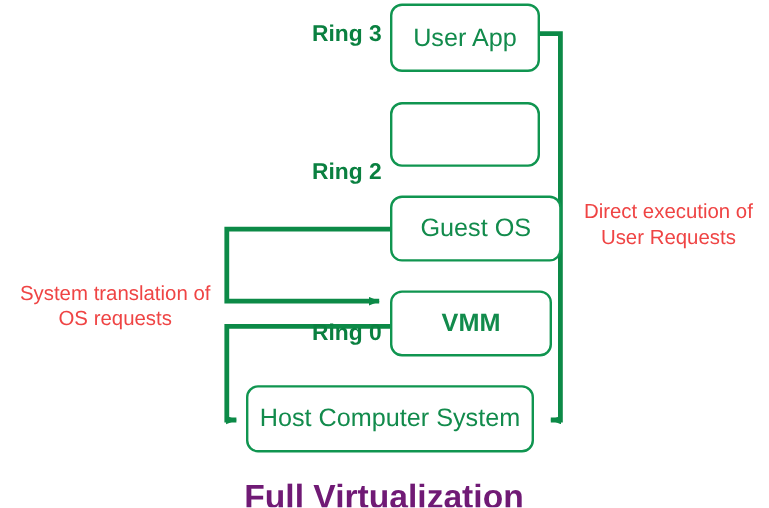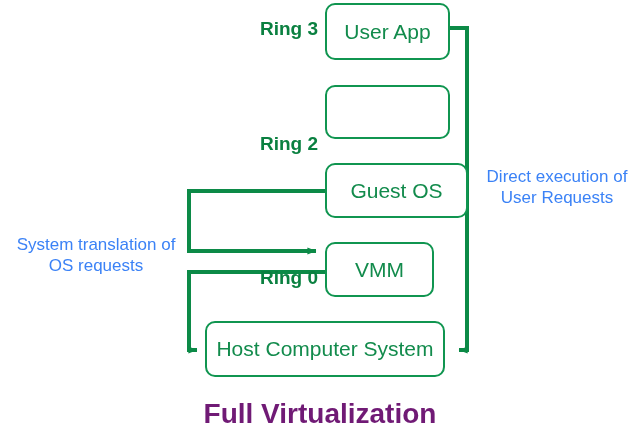--- a/index.html
+++ b/index.html
@@ -45,21 +45,21 @@
     position: absolute;
     color: #0A8040;
     font-size: 19px;
     font-weight: bold;
     font-family: "Liberation Sans", sans-serif;
     white-space: nowrap;
     text-align: right;
   }
   .edge-label {
     position: absolute;
-    color: #3b82f6;
+    color: #ef4444;
     font-size: 17px;
     line-height: 21px;
     font-family: "Liberation Sans", sans-serif;
     text-align: center;
     white-space: pre-line;
   }
   .diagram-title {
     position: absolute;
     color: #701a75;
     font-size: 28px;
@@ -95,21 +95,21 @@
   <div class="ring-label" style="left:240px; top:18px; width:78px;">Ring 3</div>
   <div class="ring-label" style="left:240px; top:101px; width:78px;margin-top:32px;">Ring 2</div>
   <div class="ring-label" style="left:240px; top:267px; width:78px;">Ring 0</div>
 
   <div class="node-box" style="left:325px; top:3px; width:125px; height:57px;">User App</div>
 
   <div class="node-box" style="left:325px; top:85px; width:125px; height:54px;"></div>
 
   <div class="node-box" style="left:325px; top:163px; width:143px; height:55px;">Guest OS</div>
 
-  <div class="node-box" style="left:325px; top:242px; width:109px; height:55px;">VMM</div>
+  <div class="node-box" style="left:325px; top:242px; width:135px; height:55px;font-weight:bold;">VMM</div>
 
   <div class="node-box" style="left:205px; top:321px; width:240px; height:56px;">Host Computer System</div>
 
   <div class="edge-label" style="left:6px; top:234px; width:180px;">System translation of
 OS requests</div>
 
   <div class="edge-label" style="left:477px; top:166px; width:160px;">Direct execution of
 User Requests</div>
 
   <div class="diagram-title" style="left:190px; top:398px; width:260px;">Full Virtualization</div>

